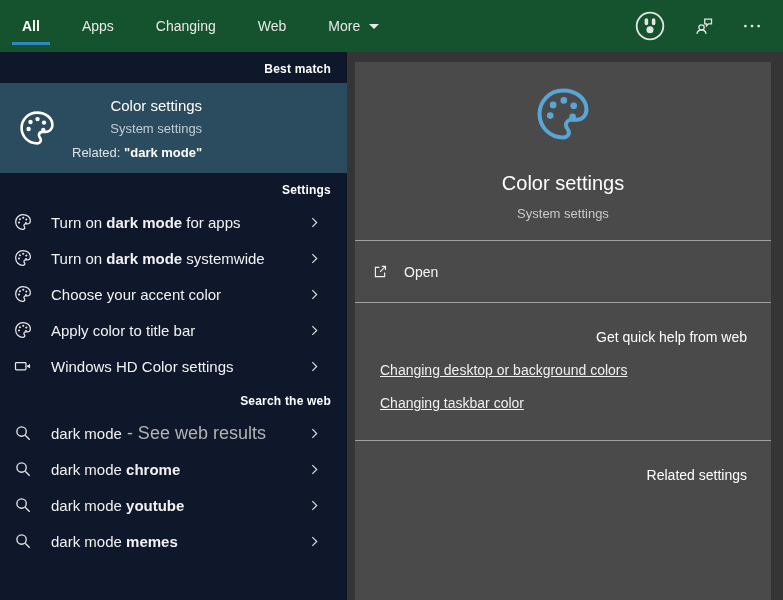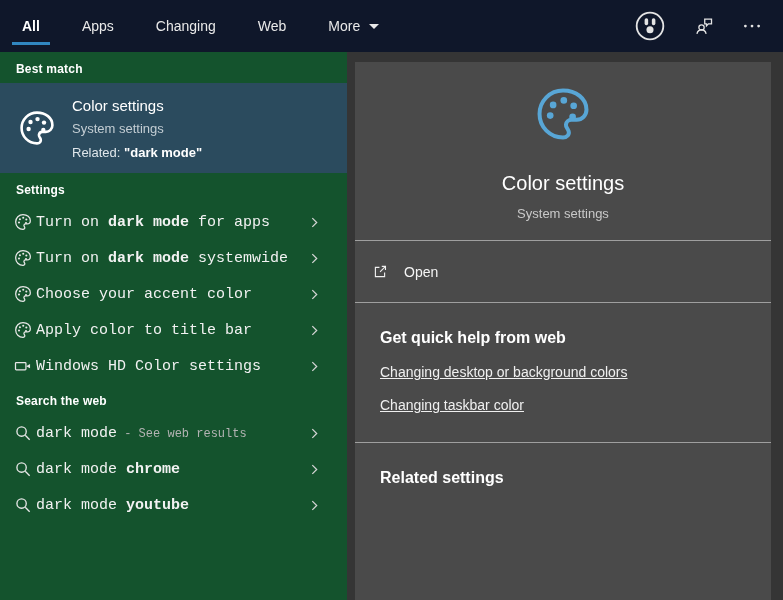--- a/index.html
+++ b/index.html
@@ -7,21 +7,21 @@
   body {
     font-family:"Liberation Sans","DejaVu Sans",sans-serif;
     background:#353535; color:#f2f2f2; position:relative;
     -webkit-font-smoothing:antialiased;
   }
   svg { display:block; }
 
   
   .topbar {
     position:absolute; left:0; top:0; width:783px; height:52px;
-    background:#0f172a; display:flex; align-items:stretch;
+    background:#14532d; display:flex; align-items:stretch;
     padding-left:12px;
   }
   .tabs { display:flex; align-items:stretch; }
   .tab {
     position:relative; display:flex; align-items:center;
     padding:0 10px; margin-right:22px; font-size:14px; color:#e9e9e9;
     cursor:default; white-space:nowrap;
   }
   .tab.selected { font-weight:700; color:#ffffff; }
   .tab.selected::after {
@@ -37,21 +37,21 @@
     margin-left:auto; display:flex; align-items:center; gap:26px;
     padding-right:20px;
   }
   .tb-btn { background:none; border:none; color:#e4e4e4; cursor:pointer; padding:0; }
   .tb-btn svg { width:22px; height:22px; }
   .tb-btn.big svg { width:34px; height:34px; }
 
   
   .left-panel {
     position:absolute; left:0; top:52px; width:347px; height:548px;
-    background:#14532d; overflow:hidden;
+    background:#0f172a; overflow:hidden;text-align:right;
   }
   .section-header {
     font-size:12px; font-weight:700; color:#ffffff;
     padding:10px 16px 7px 16px; letter-spacing:.2px;
   }
   .best-match-card {
     height:90px; display:flex; align-items:center; padding:0 12px;
     cursor:default;
   }
   .bm-icon { color:#ffffff; margin:0 14px 0 4px; }
@@ -61,23 +61,23 @@
   .bm-sub   { font-size:13px; color:#c3cdd3; margin-bottom:9px; }
   .bm-related { font-size:13px; color:#dfe6ea; }
   .bm-related b { color:#ffffff; }
 
   .list-row {
     height:36px; display:flex; align-items:center;
     padding:0 25px 0 13px; cursor:default;
   }
   .row-icon { color:#e8e8e8; width:20px; height:20px; flex:none; }
   .row-icon svg { width:20px; height:20px; }
-  .row-text { margin-left:3px; font-size:15px; color:#f2f2f2; white-space:nowrap; overflow:hidden;font-family:Liberation Mono, monospace; }
+  .row-text { margin-left:18px; font-size:15px; color:#f2f2f2; white-space:nowrap; overflow:hidden; }
   .row-text .b { font-weight:700; }
-  .row-text .muted { font-size:12px; color:#b3b3b3; }
+  .row-text .muted { font-size:18px; color:#b3b3b3; }
   .row-chevron { margin-left:auto; color:#d4d4d4; flex:none; }
   .row-chevron svg { width:15px; height:15px; }
 
   
   .right-panel {
     position:absolute; left:355px; top:62px; width:416px; height:538px;
     background:#4a4a4a;
   }
   .hero { text-align:center; padding-top:20px; height:178px; }
   .hero-icon { display:inline-block; }
@@ -86,21 +86,21 @@
   .hero-sub { font-size:13px; color:#c9c9c9; margin-top:11px; }
   .divider { height:1px; background:#9f9f9f; }
   .open-row {
     height:61px; display:flex; align-items:center; padding-left:17px;
     cursor:default;
   }
   .open-icon { color:#f0f0f0; margin-right:15px; }
   .open-icon svg { width:17px; height:17px; }
   .open-label { font-size:14px; color:#f5f5f5; }
   .rp-section { padding:26px 24px 12px 25px; }
-  .rp-header { font-size:16px; font-weight:700; color:#ffffff; margin-bottom:17px; }
+  .rp-header { font-size:14px; font-weight:400; color:#ffffff; margin-bottom:17px;text-align:right; }
   .rp-link { font-size:14px; color:#f0f0f0; margin-bottom:17px; cursor:default; width:max-content;text-decoration:underline; }
 </style>
 </head>
 <body>
 
 <div class="topbar">
   <div class="tabs" id="tabs">
       <div class="tab selected">
         <span>All</span>
       </div>
@@ -283,20 +283,34 @@
         </span>
       </div>
       <div class="list-row">
         <span class="row-icon">
           <svg viewBox="0 0 24 24" fill="none" stroke="currentColor" stroke-width="1.6">
             <circle cx="10.3" cy="10.3" r="5.6"></circle>
             <line x1="14.7" y1="14.7" x2="20" y2="20"></line>
           </svg>
         </span>
         <span class="row-text"><span>dark mode </span><span class="b">youtube</span></span>
+        <span class="row-chevron">
+          <svg viewBox="0 0 24 24" fill="none" stroke="currentColor" stroke-width="2">
+            <polyline points="8.5 5 15.5 12 8.5 19"></polyline>
+          </svg>
+        </span>
+      </div>
+      <div class="list-row">
+        <span class="row-icon">
+          <svg viewBox="0 0 24 24" fill="none" stroke="currentColor" stroke-width="1.6">
+            <circle cx="10.3" cy="10.3" r="5.6"></circle>
+            <line x1="14.7" y1="14.7" x2="20" y2="20"></line>
+          </svg>
+        </span>
+        <span class="row-text"><span>dark mode </span><span class="b">memes</span></span>
         <span class="row-chevron">
           <svg viewBox="0 0 24 24" fill="none" stroke="currentColor" stroke-width="2">
             <polyline points="8.5 5 15.5 12 8.5 19"></polyline>
           </svg>
         </span>
       </div>
     </div>
 </div>
 
 <div class="right-panel">

